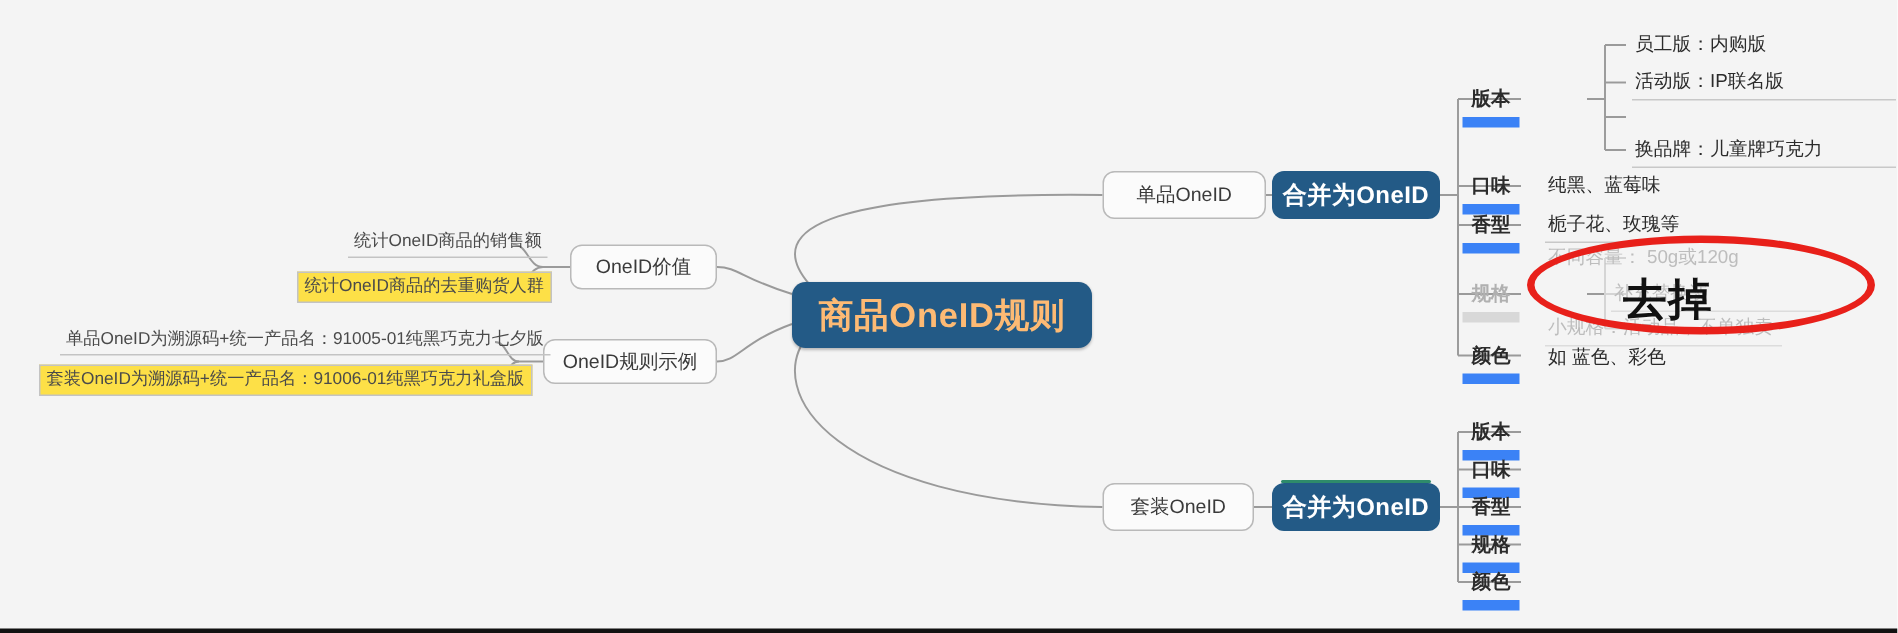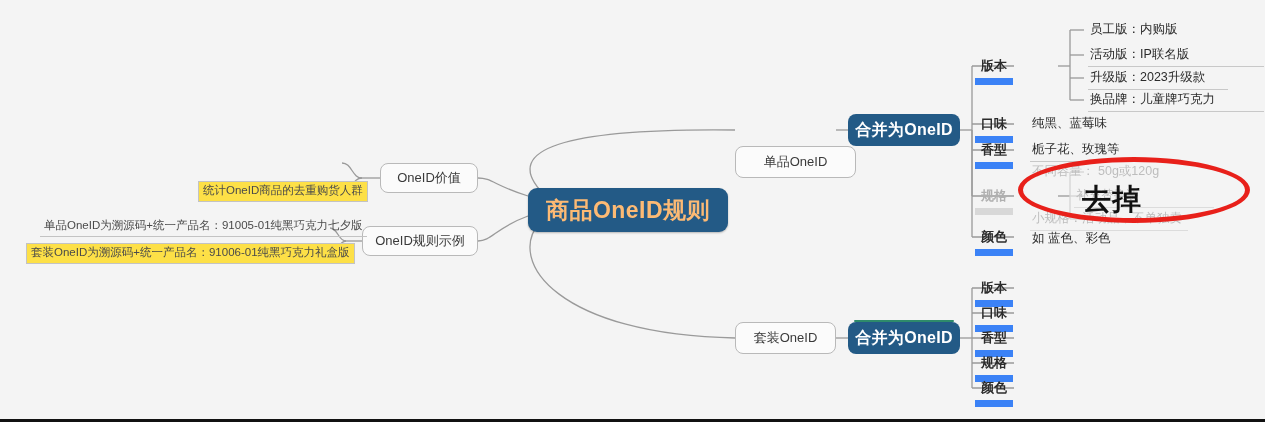--- a/index.html
+++ b/index.html
@@ -167,38 +167,38 @@
       <path d="M972,313 L1014,313"></path>
       <path d="M972,338 L1014,338"></path>
       <path d="M972,363 L1014,363"></path>
       <path d="M972,388 L1014,388"></path>
     </g>
   </svg>
 
   <div class="node root" style="left:528px; top:188px; width:200px; height:44px;">商品OneID规则</div>
 
   <div class="node box" style="left:380px; top:163px; width:98px; height:30px;">OneID价值</div>
+  <div class="leaf" style="left:232px; top:152px;">统计OneID商品的销售额</div>
   <div class="leaf boxed" style="left:198px; top:181px;">统计OneID商品的去重购货人群</div>
 
   <div class="node box" style="left:362px; top:226px; width:116px; height:30px;">OneID规则示例</div>
   <div class="leaf" style="left:40px; top:217px;">单品OneID为溯源码+统一产品名：91005-01纯黑巧克力七夕版</div>
   <div class="leaf boxed" style="left:26px; top:243px;">套装OneID为溯源码+统一产品名：91006-01纯黑巧克力礼盒版</div>
 
-  <div class="node box" style="left:735px; top:114px; width:121px; height:32px;margin-top:32px;">单品OneID</div>
+  <div class="node box" style="left:735px; top:114px; width:109px; height:32px;">单品OneID</div>
   <div class="node blue" style="left:848px; top:114px; width:112px; height:32px;">合并为OneID</div>
 
   <div class="cat" style="left:975px; top:55px;">版本</div>
   <div class="cat" style="left:975px; top:113px;">口味</div>
   <div class="cat" style="left:975px; top:139px;">香型</div>
   <div class="cat muted" style="left:975px; top:185px;">规格</div>
   <div class="cat" style="left:975px; top:226px;">颜色</div>
 
   <div class="val nb" style="left:1088px; top:19px;">员工版：内购版</div>
   <div class="val" style="left:1088px; top:44px; min-width:176px;">活动版：IP联名版</div>
-  <div class="val" style="left:1088px; top:67px; min-width:140px;">升级版：2023升级款</div>
   <div class="val" style="left:1088px; top:89px; min-width:176px;">换品牌：儿童牌巧克力</div>
 
   <div class="val nb" style="left:1030px; top:113px;">纯黑、蓝莓味</div>
   <div class="val" style="left:1030px; top:139px; min-width:120px;">栀子花、玫瑰等</div>
 
   <div class="val muted nb" style="left:1030px; top:161px;">不同容量： 50g或120g</div>
   <div class="val muted" style="left:1030px; top:185px; min-width:140px;margin-left:44px;">补充替换装</div>
   <div class="val muted" style="left:1030px; top:208px; min-width:140px;">小规格：活动品，不单独卖</div>
 
   <div class="val nb" style="left:1030px; top:228px;">如 蓝色、彩色</div>

